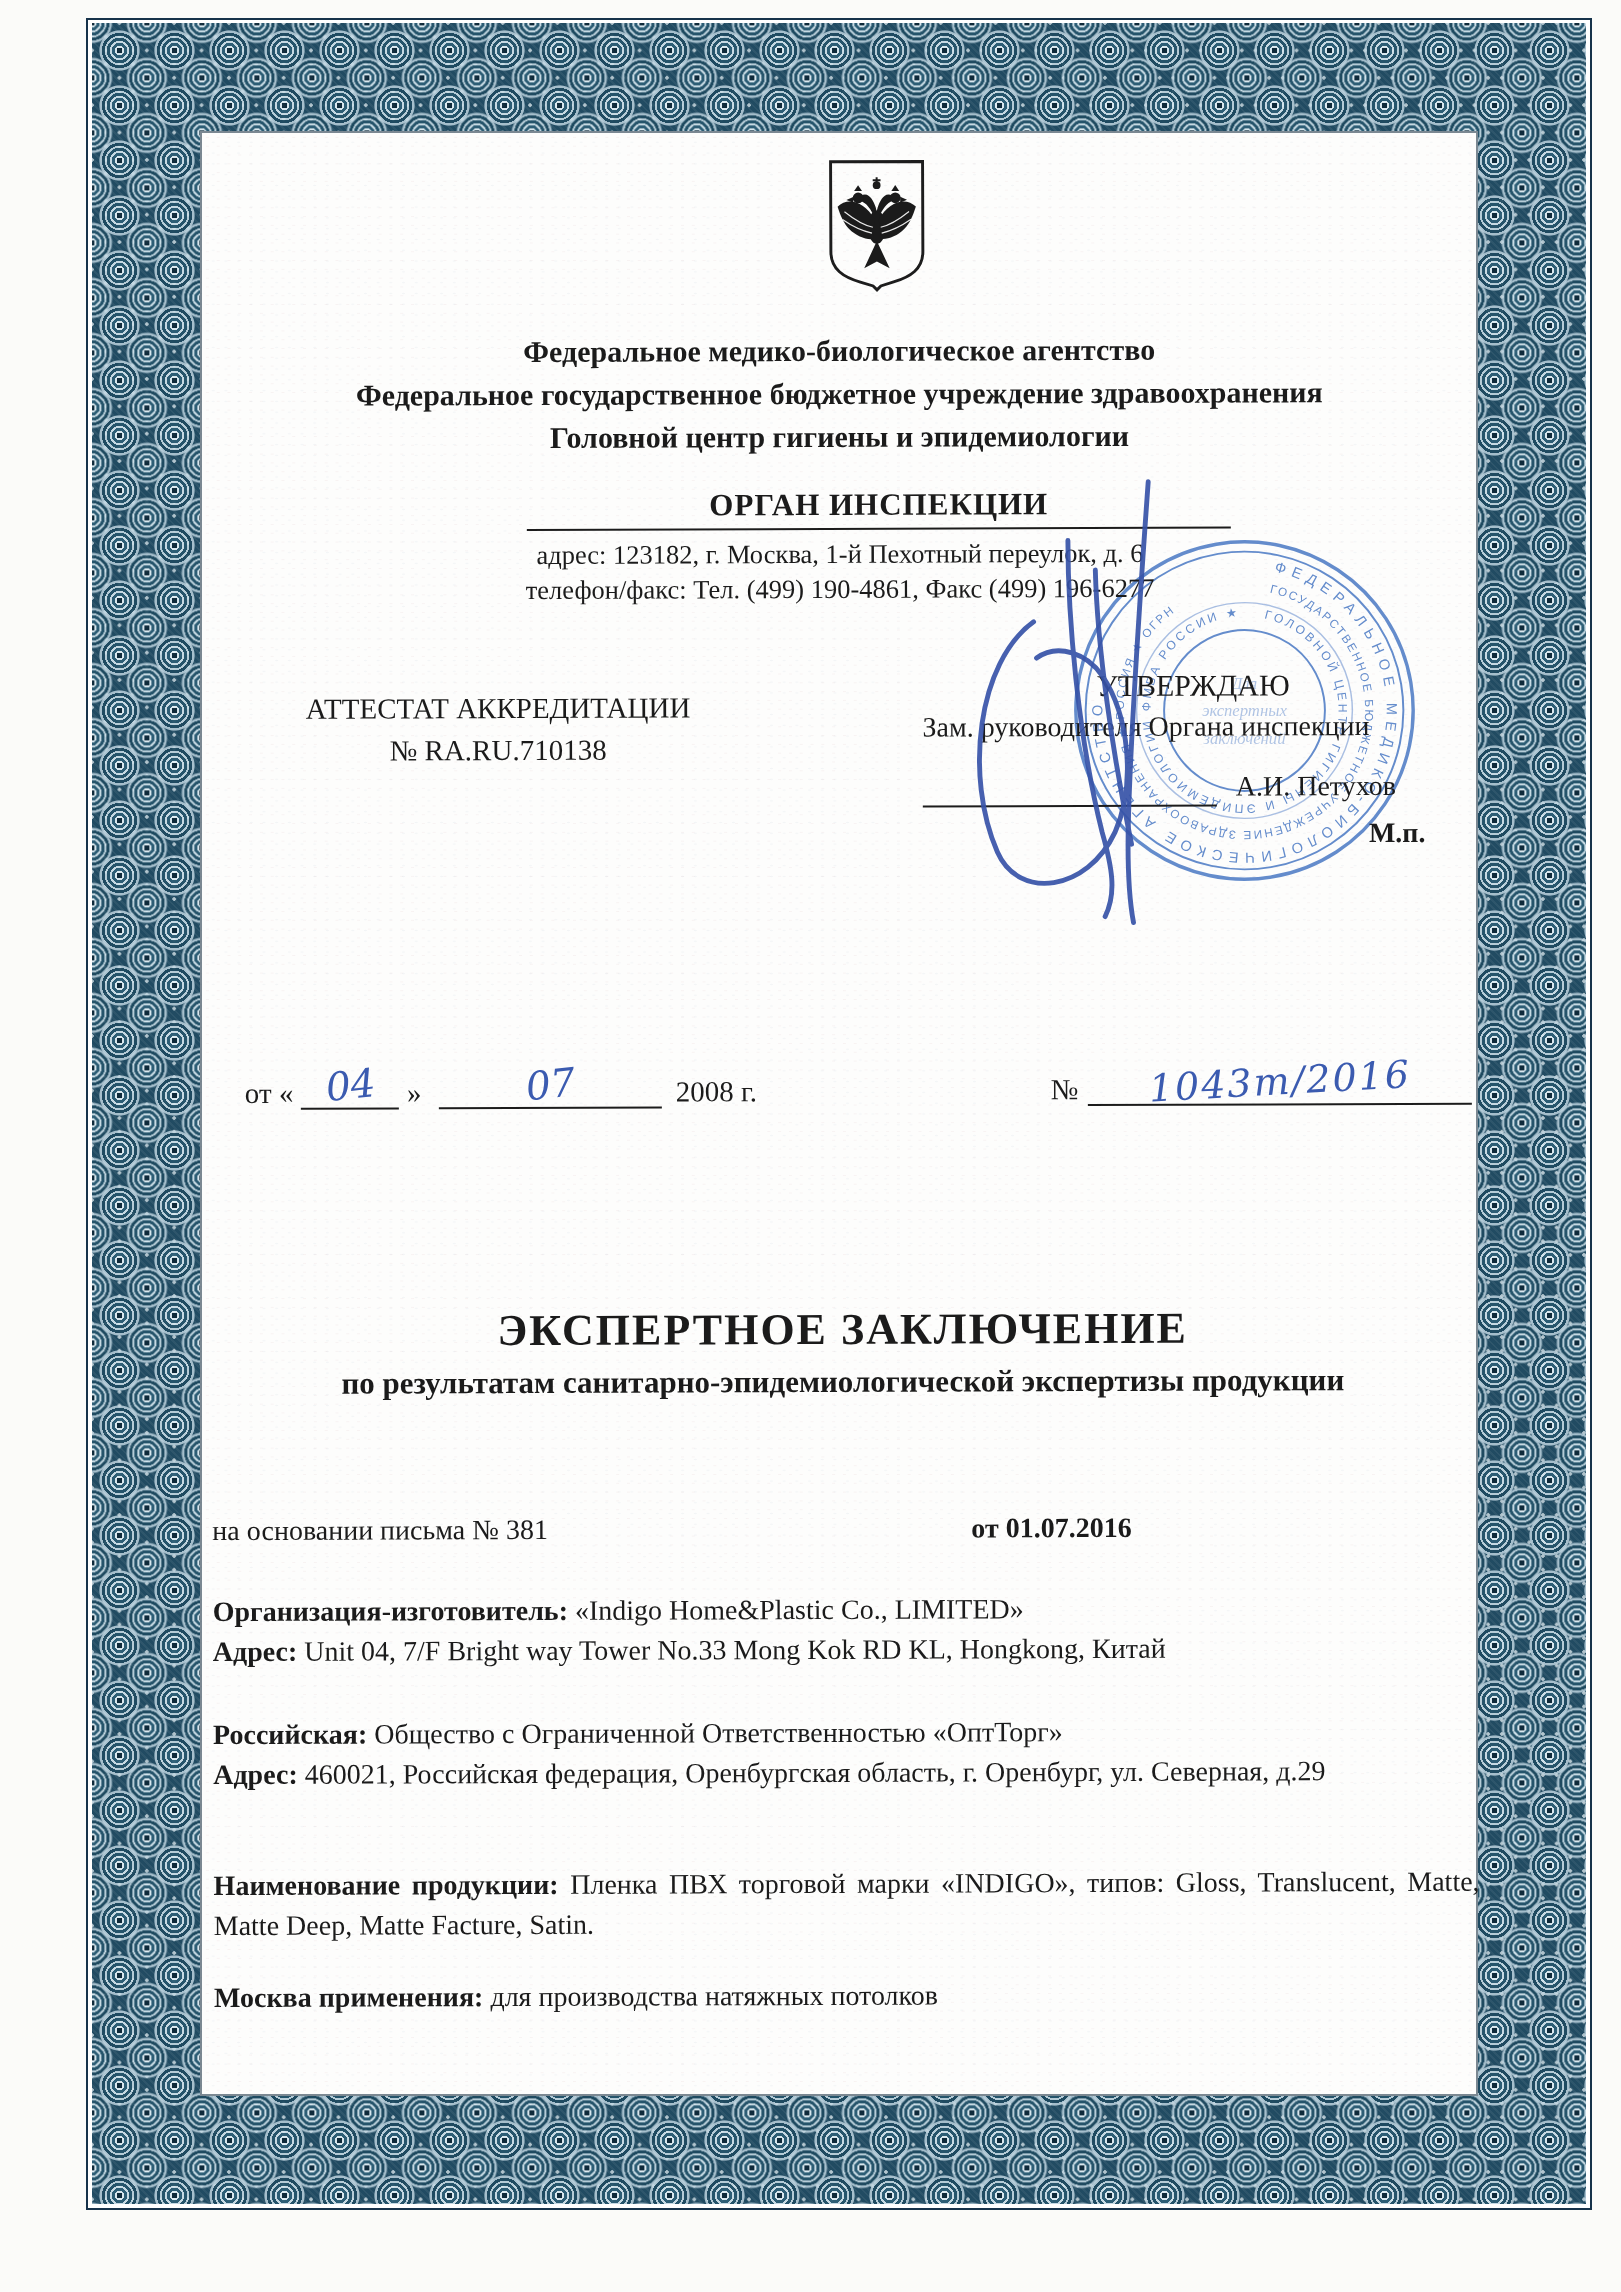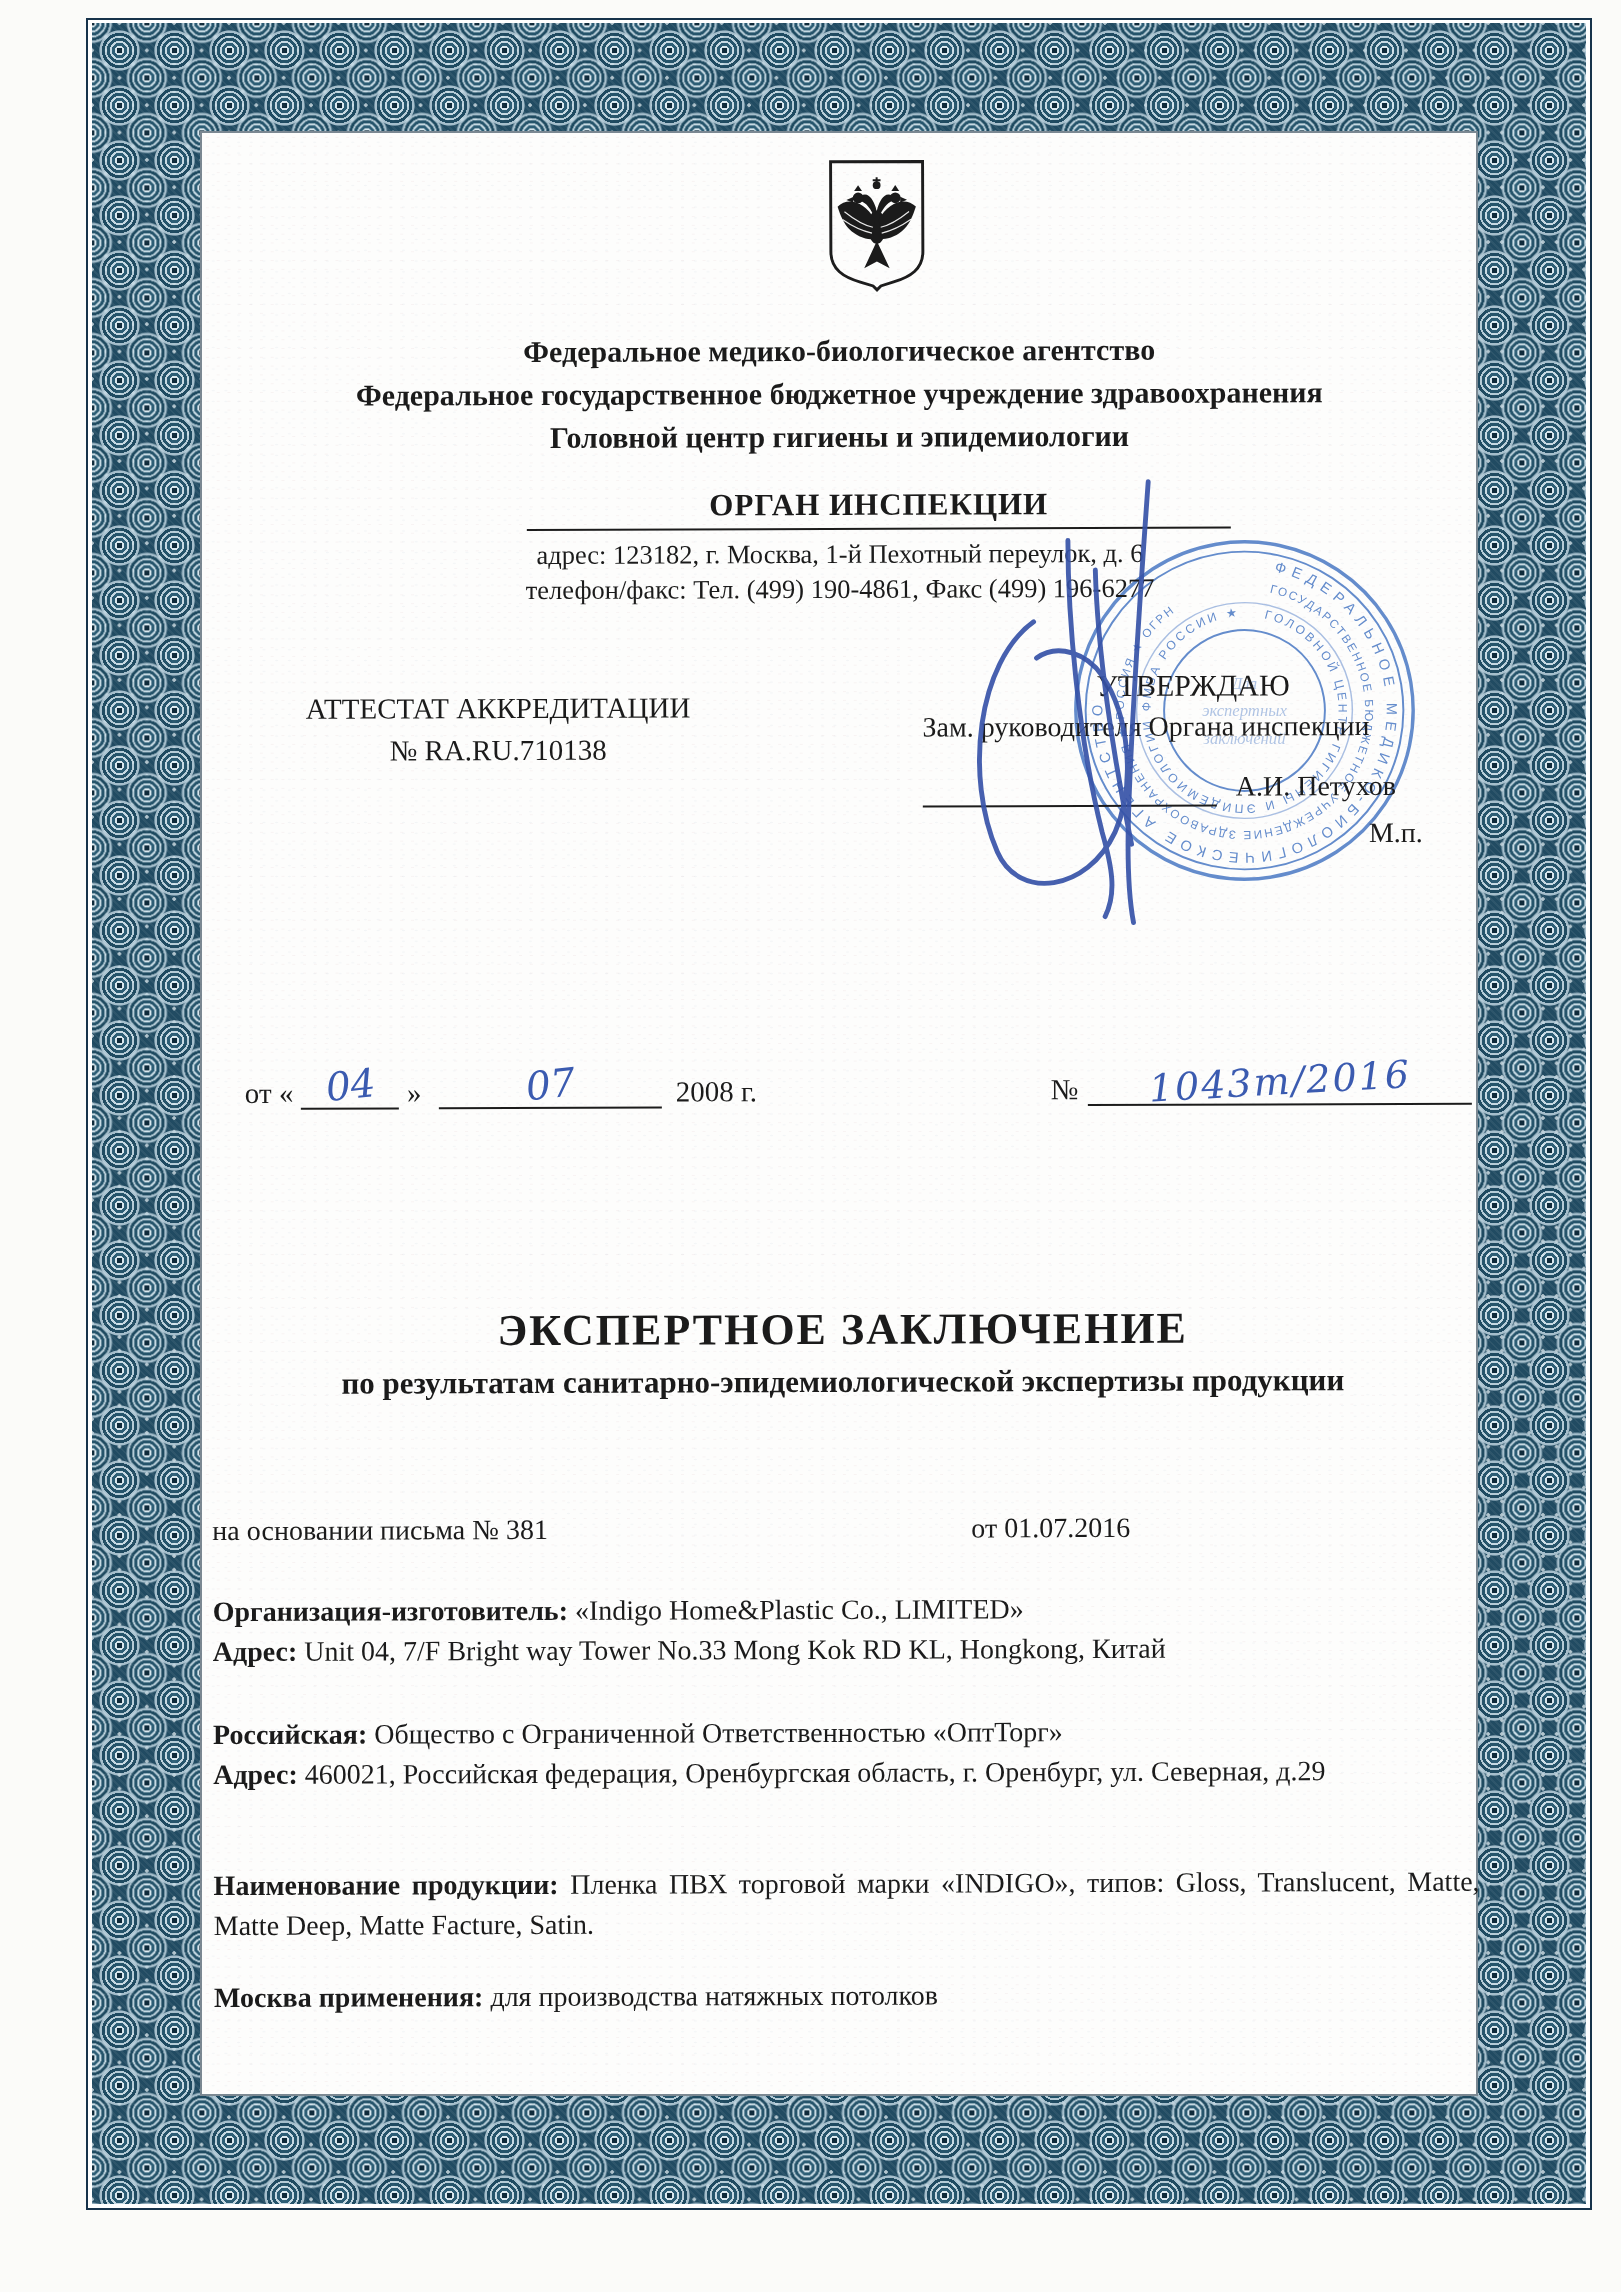--- a/index.html
+++ b/index.html
@@ -143,39 +143,39 @@
 
   <div class="abs center" style="left:289px;top:686px;width:421px;font-size:29px;line-height:42px;">
     <div>АТТЕСТАТ АККРЕДИТАЦИИ</div>
     <div>№ RA.RU.710138</div>
   </div>
 
   <div class="abs" style="left:1098px;top:670px;font-size:30px;">УТВЕРЖДАЮ</div>
   <div class="abs" style="left:924px;top:712px;font-size:28px;">Зам. руководителя Органа инспекции</div>
   <div class="abs sigline" style="left:924px;top:806px;width:294px;"></div>
   <div class="abs" style="left:1237px;top:772px;font-size:28px;">А.И. Петухов</div>
-  <div class="abs" style="left:1370px;top:819px;font-size:28px;">М.п.</div>
+  <div class="abs" style="left:1370px;top:819px;font-size:28px;font-weight:bold;">М.п.</div>
 
   <div class="abs daterow" style="left:245px;top:1061px;">
     <span>от «</span>
     <span class="blank" style="width:98px;margin:0 7.8px;"><span class="hand" style="font-size:39px;transform:rotate(-6deg);">04</span></span>
     <span>»</span>
     <span class="blank" style="width:223px;margin:0 13.7px 0 17.6px;"><span class="hand" style="font-size:39px;transform:rotate(-6deg);">07</span></span>
     <span>2008 г.</span>
   </div>
   <div class="abs daterow" style="left:1051px;top:1061px;">
     <span>№</span>
     <span class="blank" style="width:384px;margin-left:9.8px;"><span class="hand" style="font-size:38px;transform:rotate(-3deg);letter-spacing:2px;">1043т/2016</span></span>
   </div>
 
   <div class="abs center doc-title" style="left:199px;top:1304px;width:1286px;">ЭКСПЕРТНОЕ ЗАКЛЮЧЕНИЕ</div>
   <div class="abs center doc-subtitle" style="left:199px;top:1364px;width:1286px;">по результатам санитарно-эпидемиологической экспертизы продукции</div>
 
   <div class="abs serif29" style="left:211px;top:1509px;">на основании письма № 381</div>
-  <div class="abs serif29" style="left:970px;top:1509px;">от 01.07.2016</div>
+  <div class="abs serif29" style="left:970px;top:1509px;font-weight:bold;">от 01.07.2016</div>
 
   <div class="abs serif29" style="left:211px;top:1590px;width:1266px;">
     <div><span class="lbl">Организация-изготовитель:</span> <span>«Indigo Home&amp;Plastic Co., LIMITED»</span></div>
     <div><span class="lbl">Адрес:</span> <span>Unit 04, 7/F Bright way Tower No.33 Mong Kok RD KL, Hongkong, Китай</span></div>
   </div>
 
   <div class="abs serif29" style="left:211px;top:1713px;width:1255px;">
     <div><span class="lbl">Российская:</span> <span>Общество с Ограниченной Ответственностью «ОптТорг»</span></div>
     <div><span class="lbl">Адрес:</span> <span>460021, Российская федерация, Оренбургская область, г. Оренбург, ул. Северная, д.29</span></div>
   </div>

